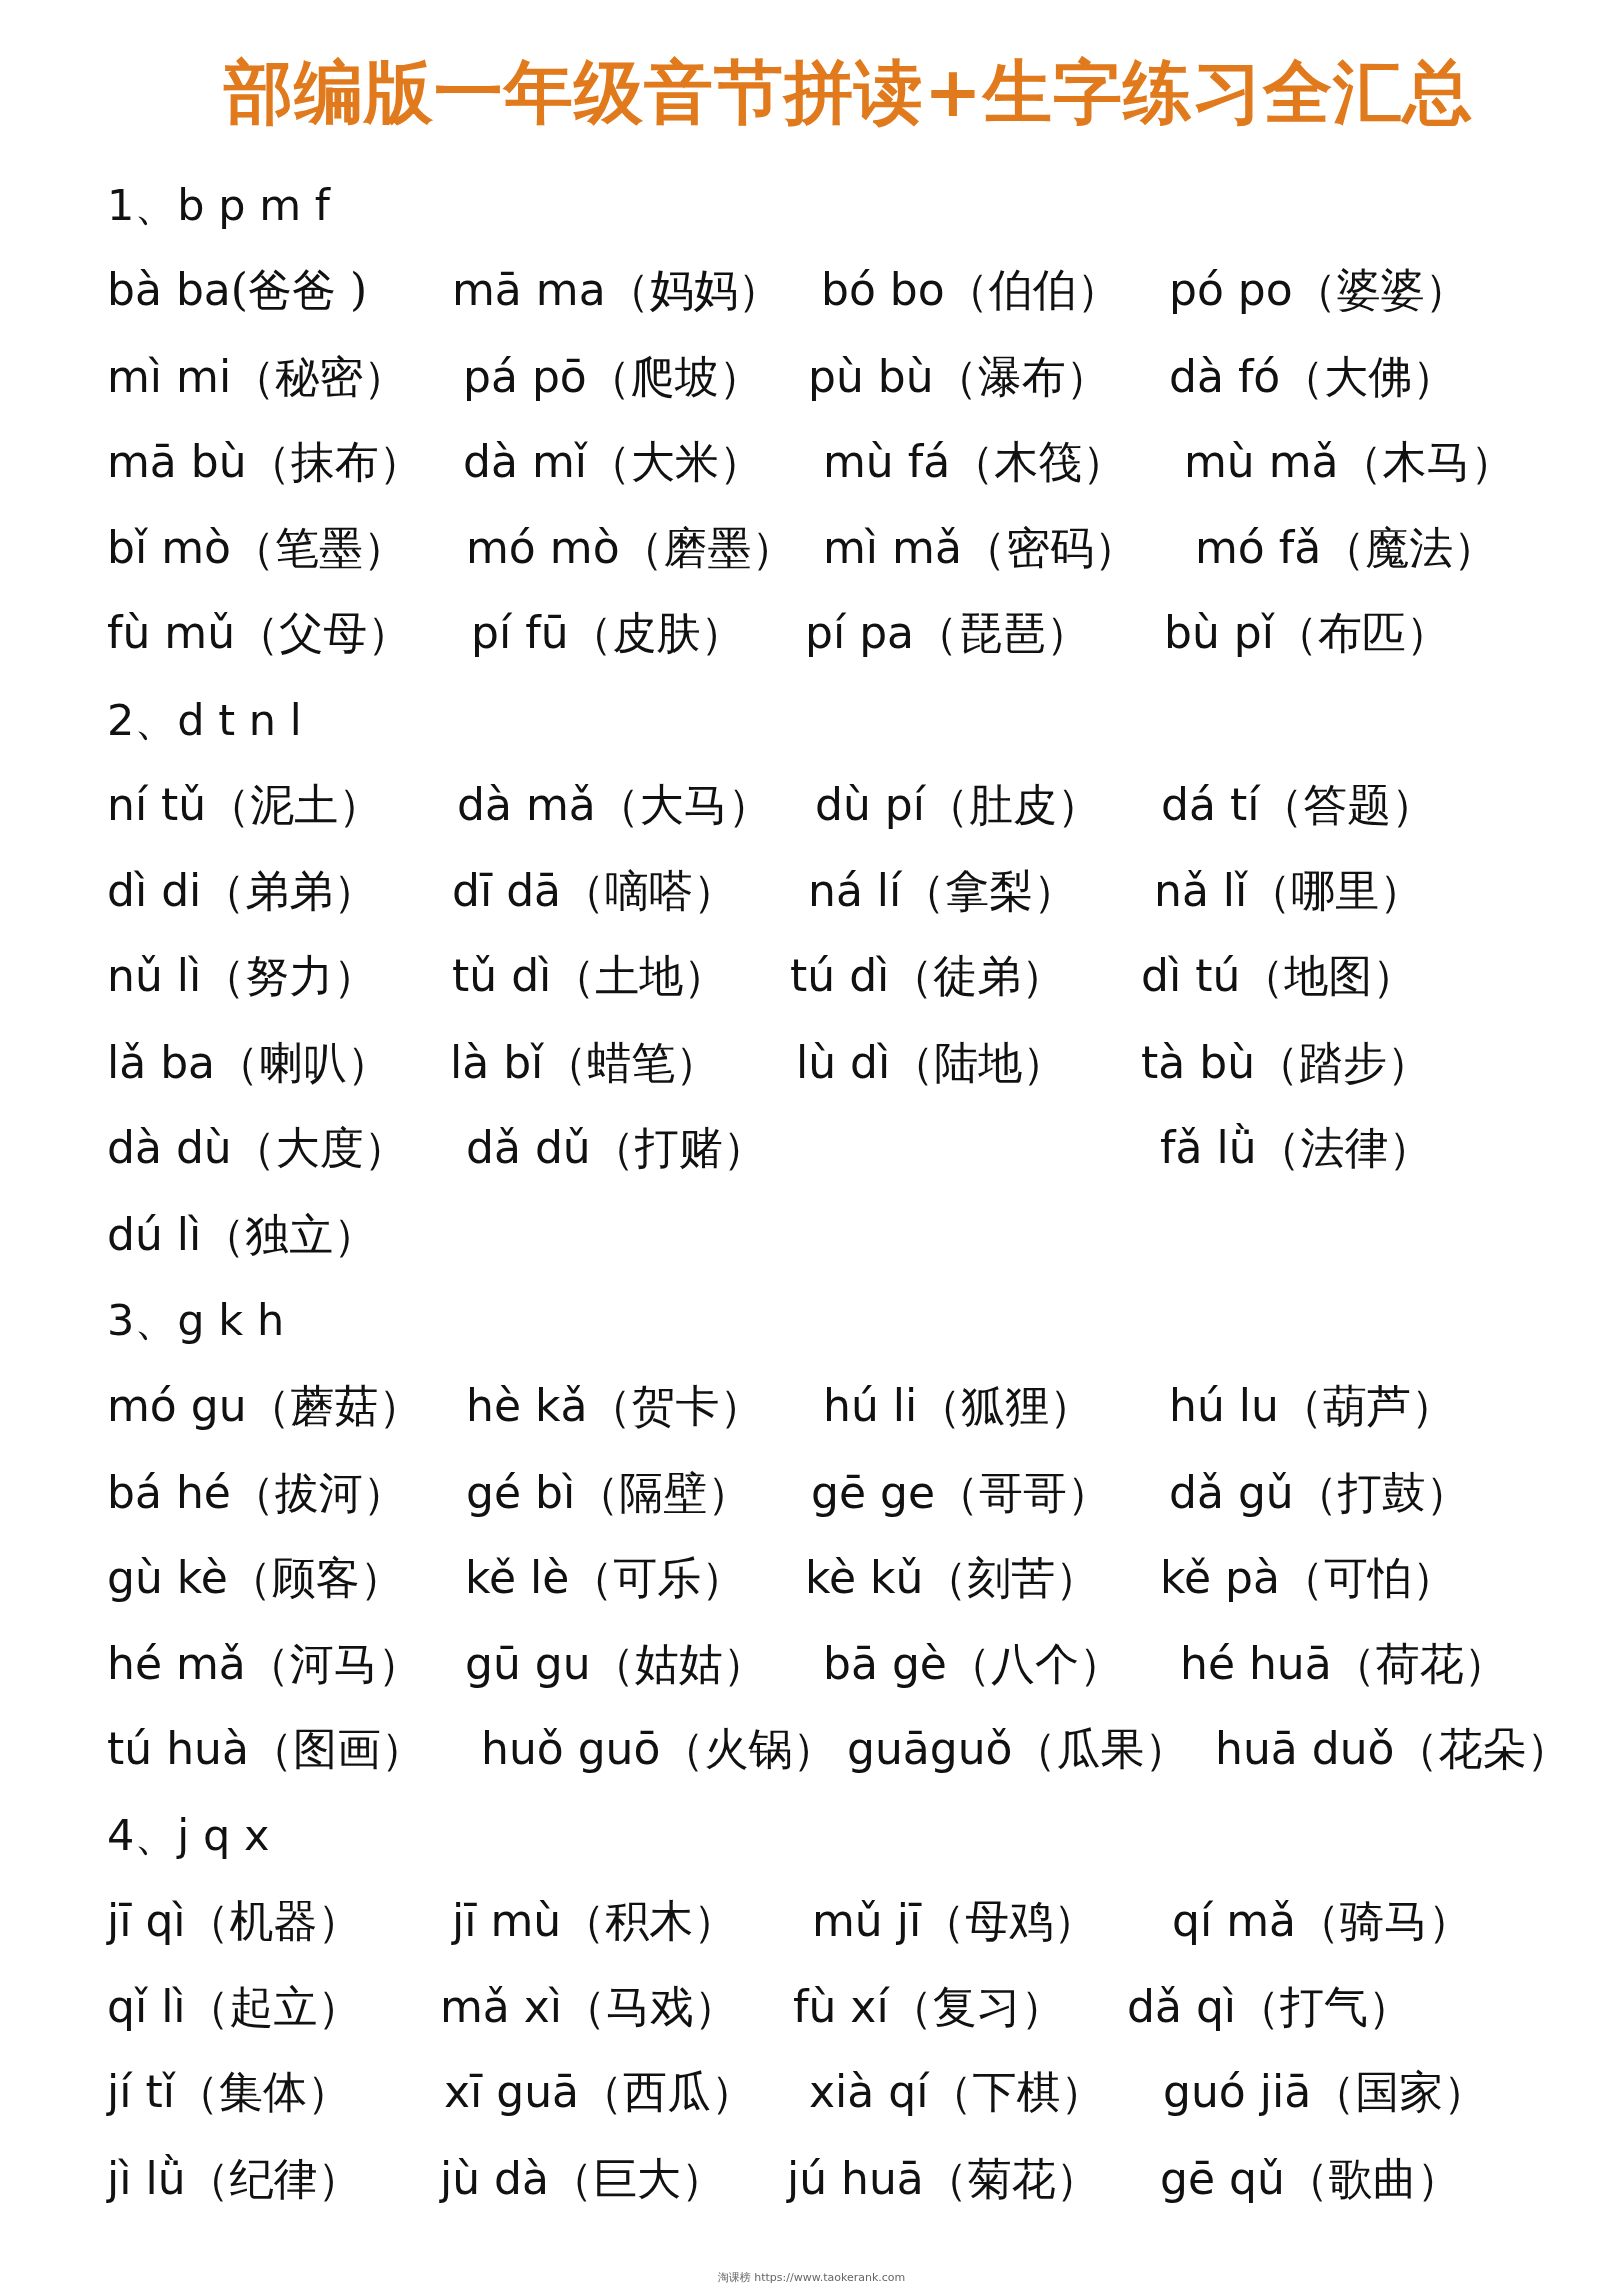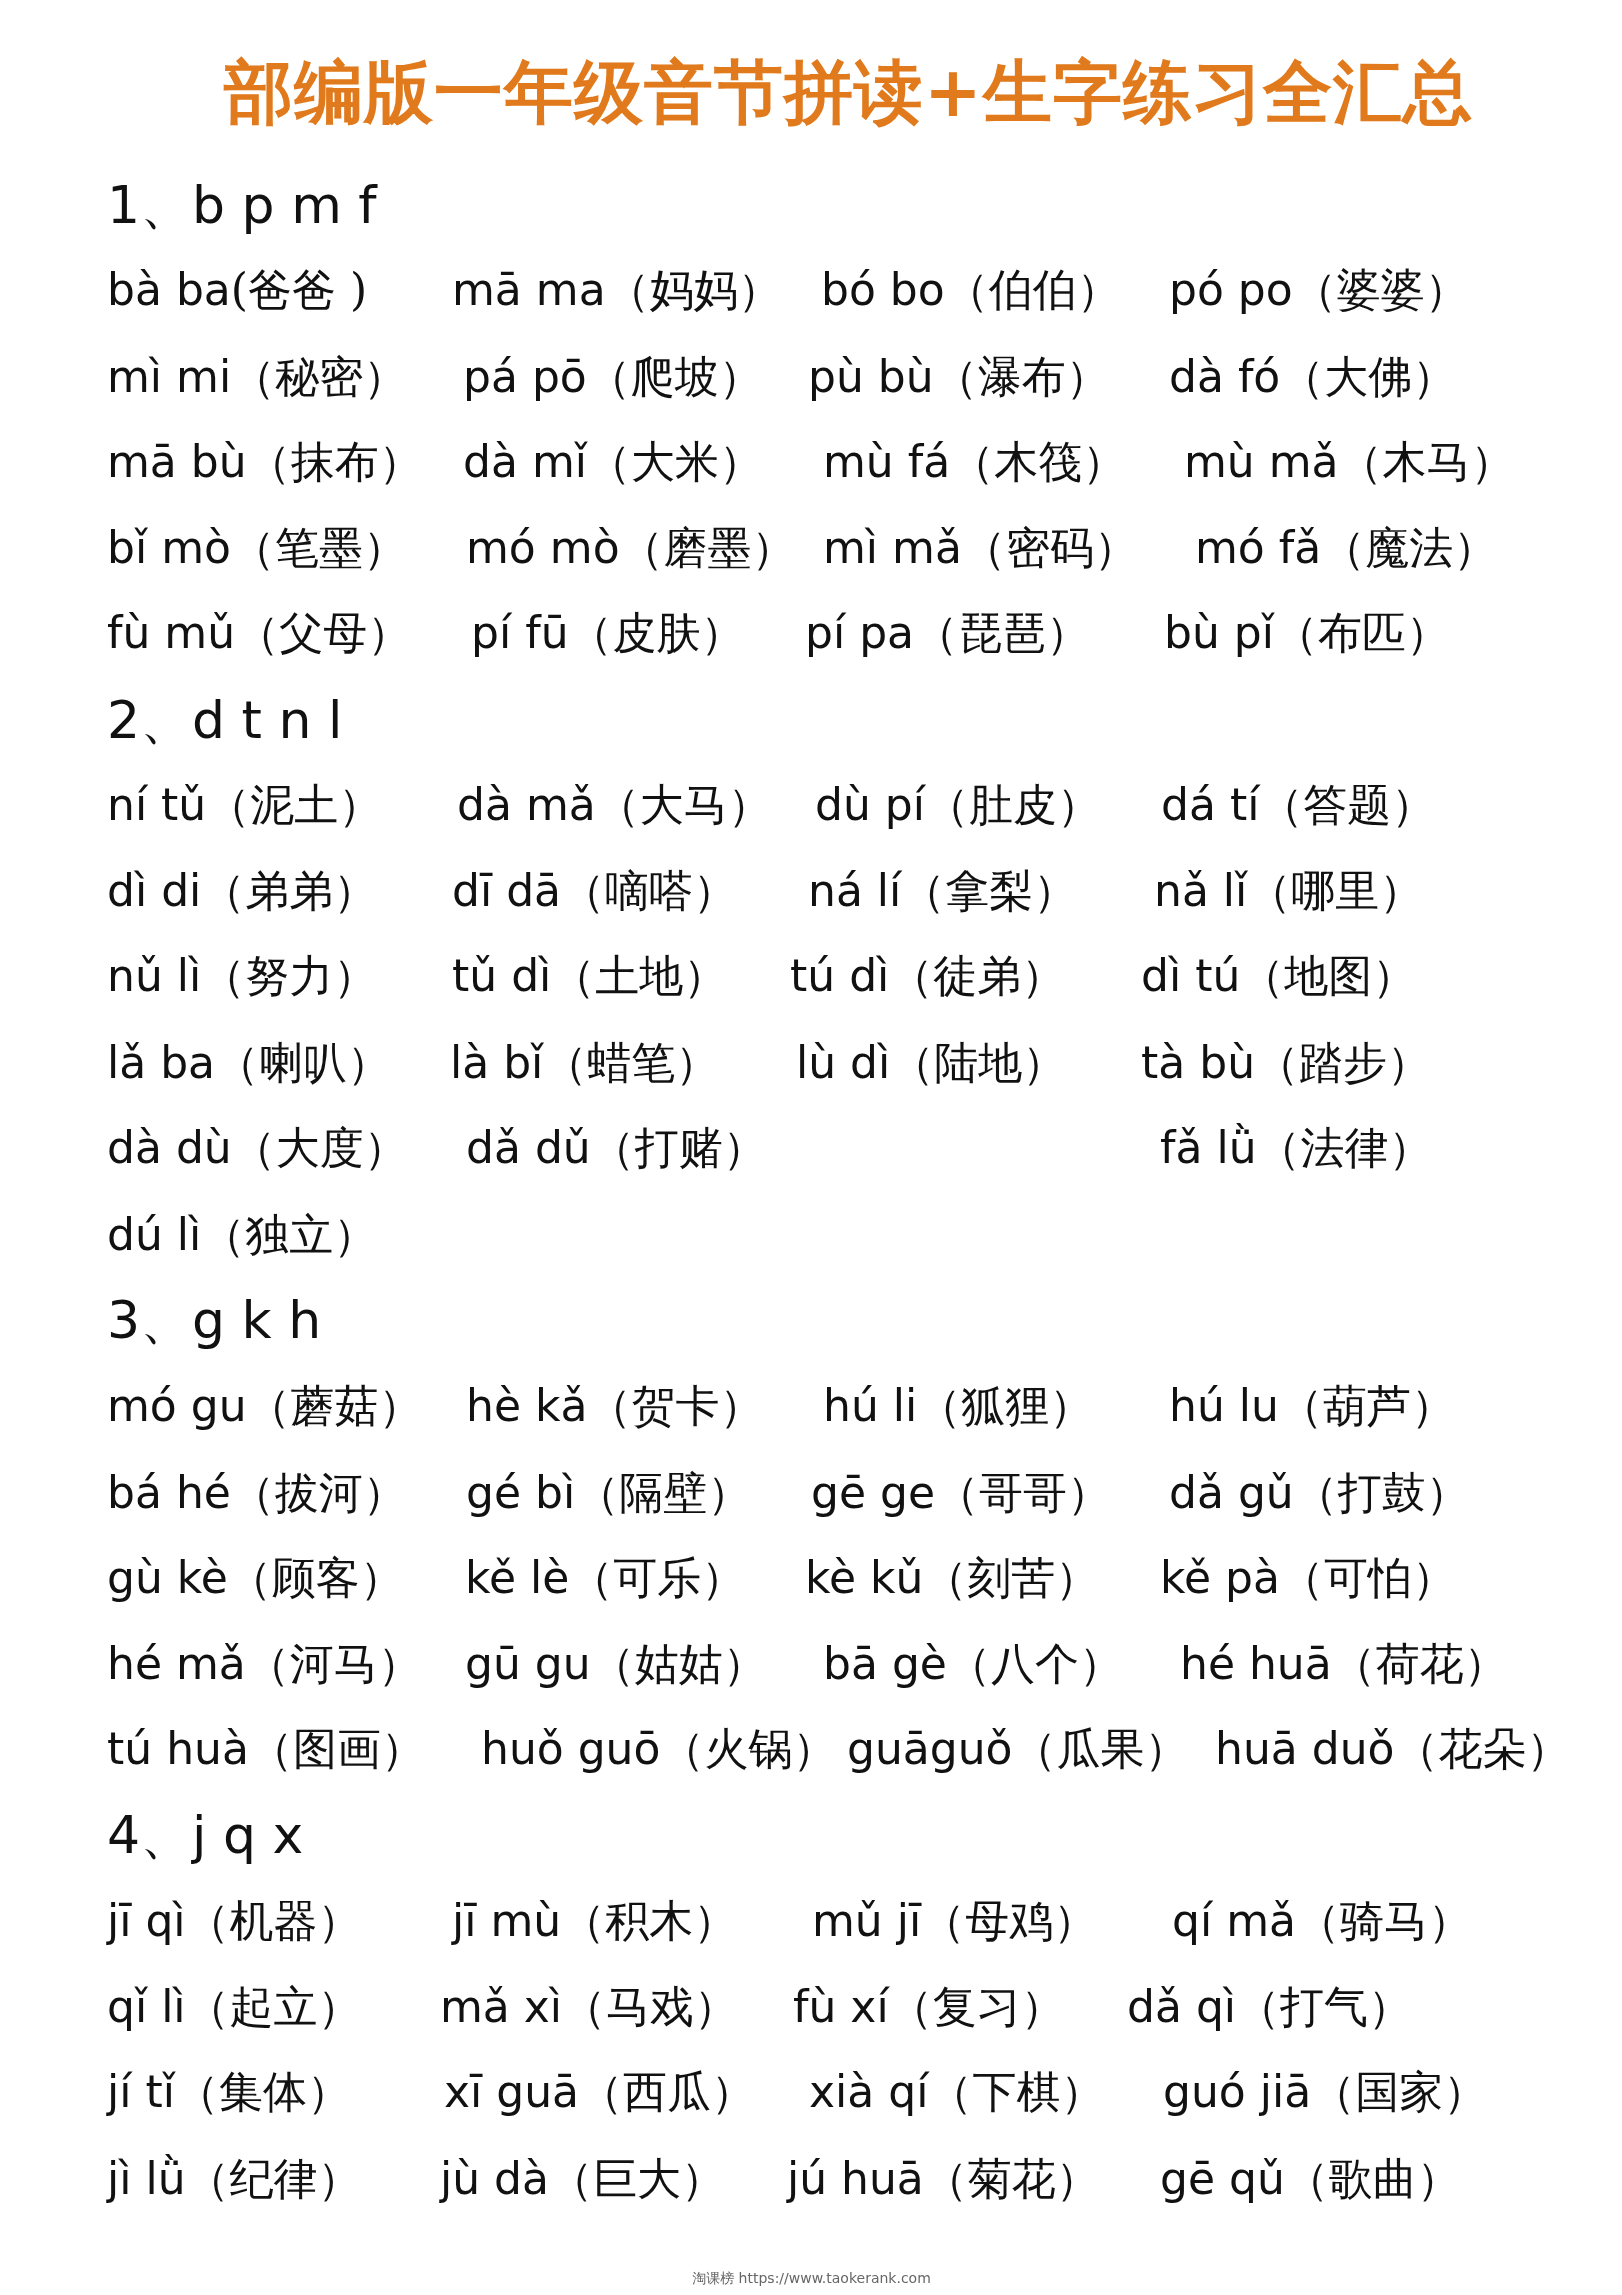--- a/index.html
+++ b/index.html
@@ -1,27 +1,27 @@
 <!DOCTYPE html>
 <html style="font-size:7.9px"><head>
 <meta charset="utf-8">
 <style>
   html, body { margin:0; padding:0; background:#ffffff; }
   body { width:1623px; height:2295px; position:relative; overflow:hidden;
          font-family:"DejaVu Sans","Liberation Sans",sans-serif; color:#111; }
   .title { position:absolute; left:0; width:1623px; top:47px; text-align:center;
            font-size:69px; font-weight:bold; color:#E07A1C; letter-spacing:1px;
            padding-left:74px; box-sizing:border-box; }
-  .section-head { position:absolute; left:107px; font-size:52px; line-height:59px; }
+  .section-head { position:absolute; left:107px; font-size:43px; line-height:59px; }
   .row { position:absolute; left:0; width:1623px; height:74px; }
   .cell { position:absolute; top:0; font-size:44px; line-height:74px; white-space:nowrap; }
   .cell .py { font-family:"DejaVu Sans","Liberation Sans",sans-serif; }
   .cell .hz { font-family:"DejaVu Serif","Liberation Serif",serif; font-weight:normal; }
   .footer { position:absolute; left:0; width:1623px; top:2270px; text-align:center;
-            font-size:14px; color:#666; }
+            font-size:11px; color:#666; }
 </style>
 </head>
 <body>
 
 <div class="title">部编版一年级音节拼读+生字练习全汇总</div>
 
 <div id="content">
     <div class="section-head" style="top: 176px;">1、b p m f</div>
     <div class="row" style="top: 253px;">
       <div class="cell" style="left: 107px;"><span class="py">bà ba</span><span class="hz">(爸爸 )</span></div>

